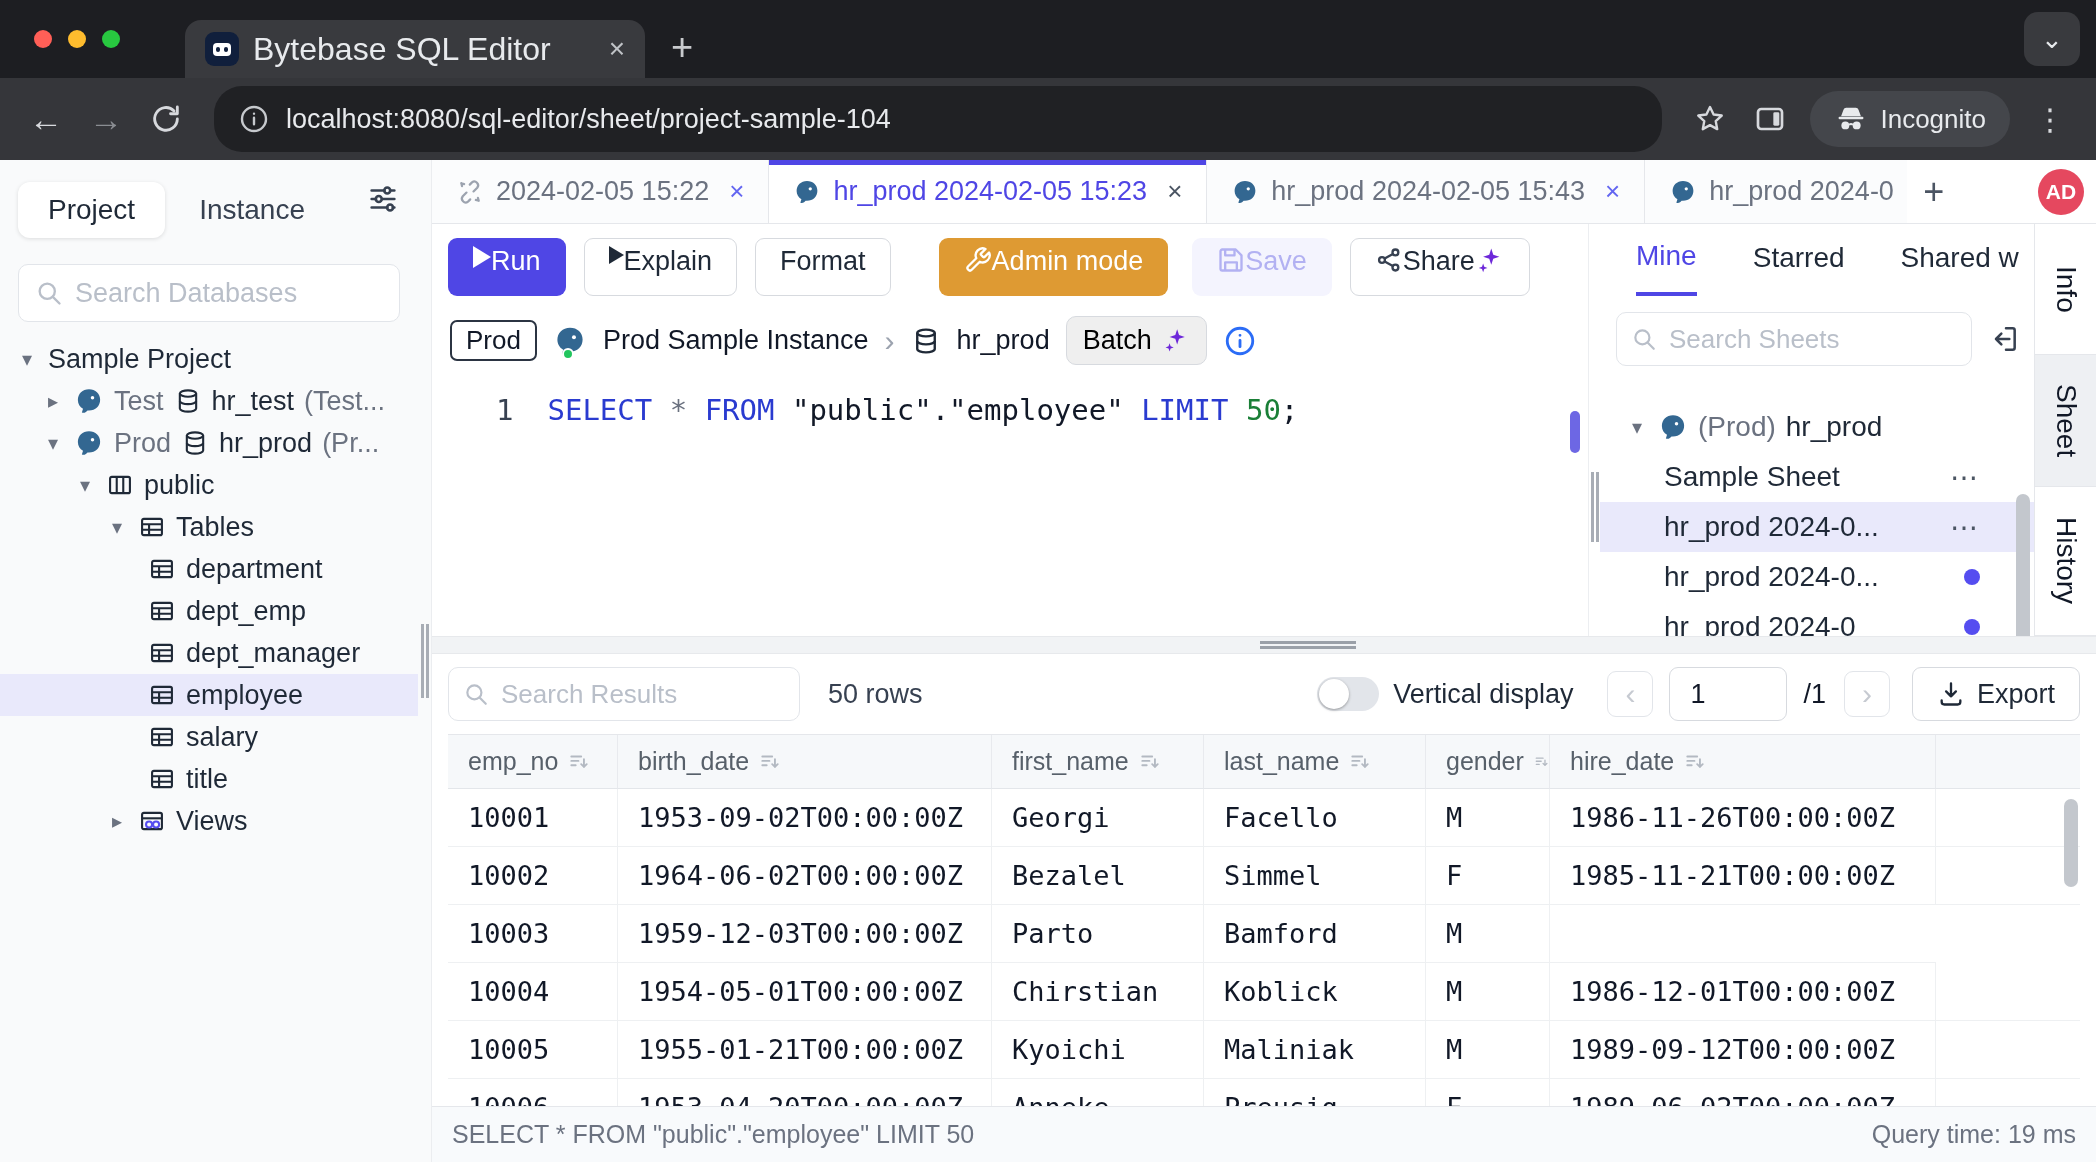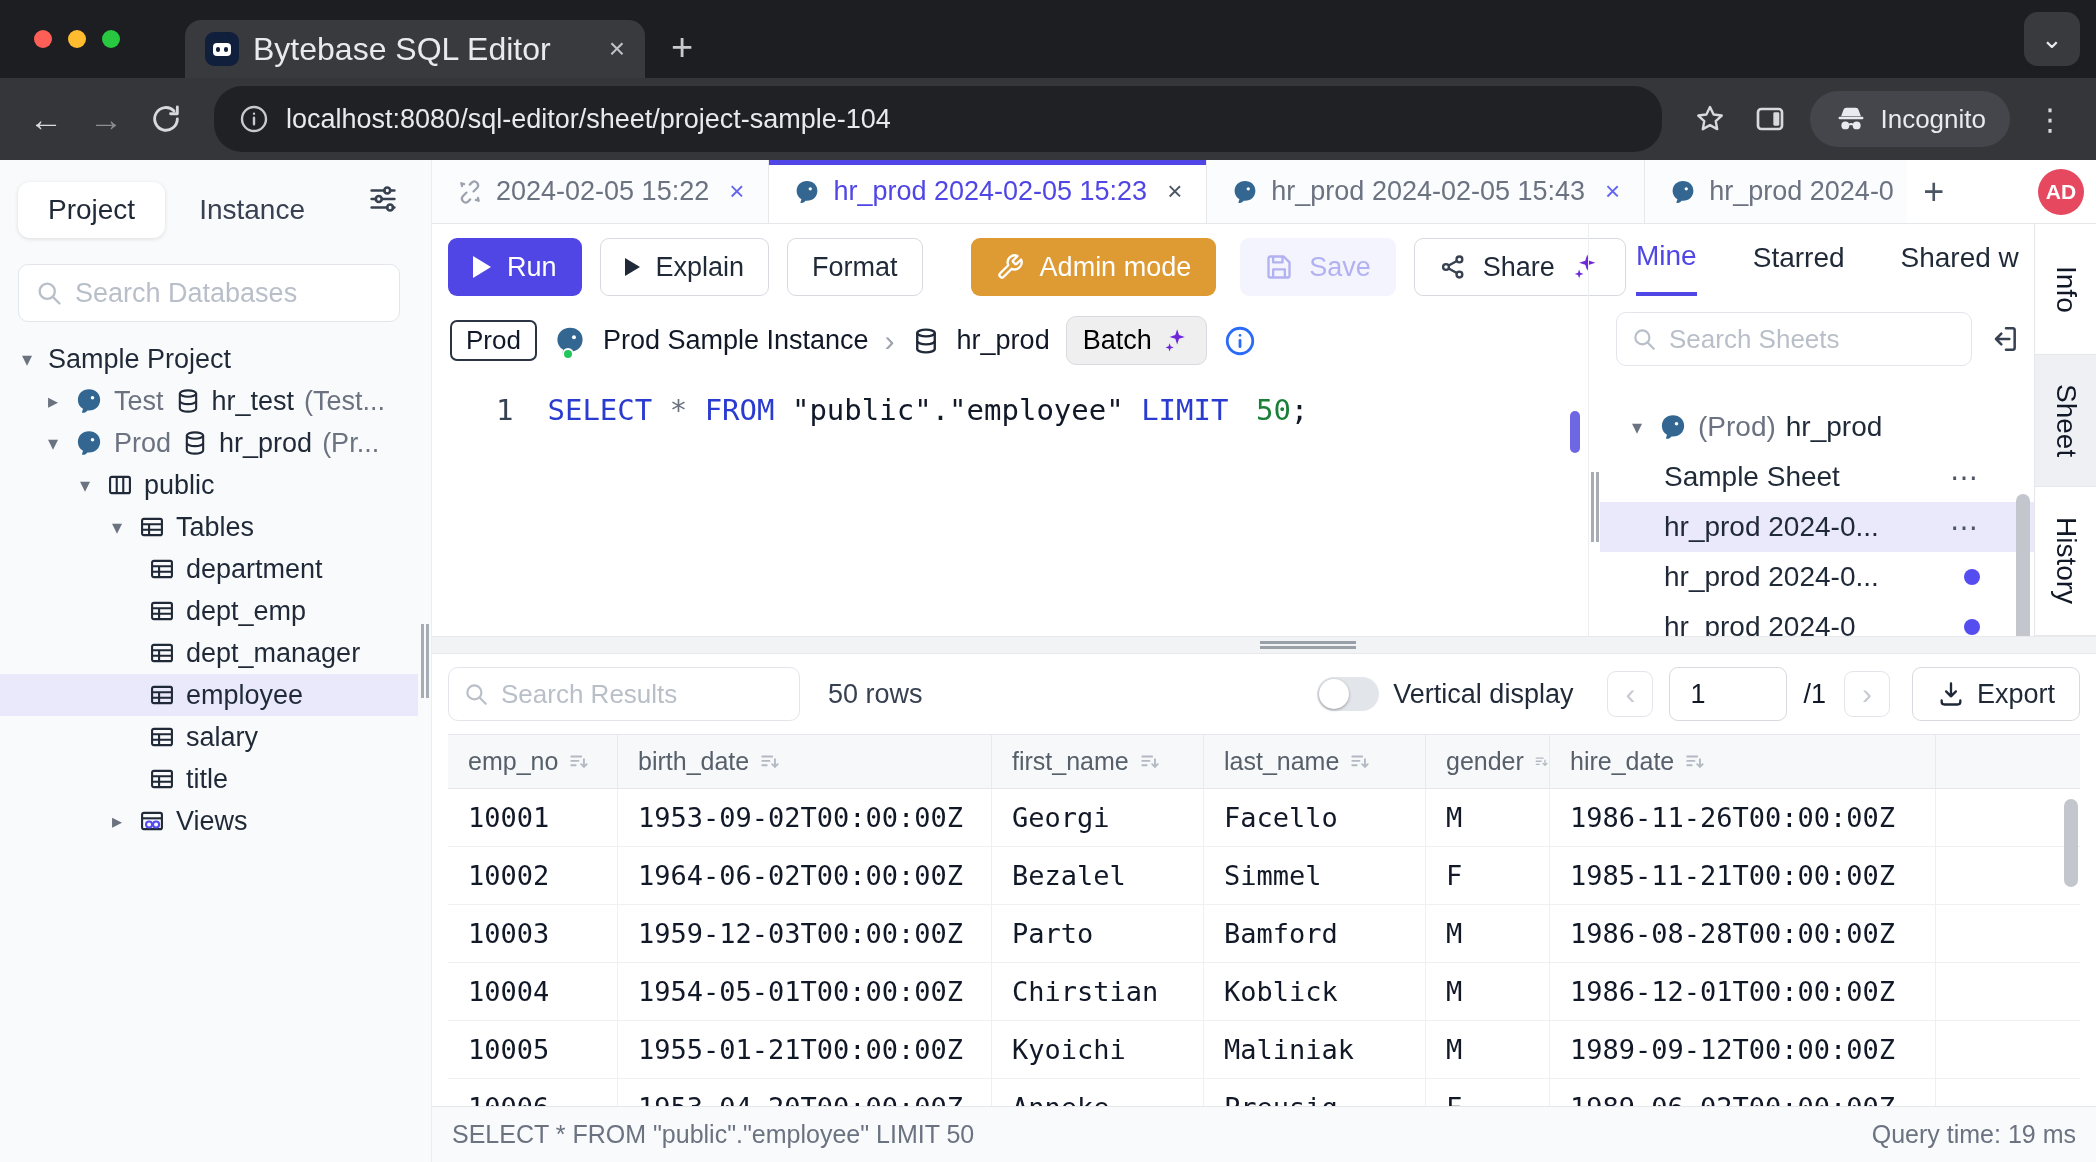--- a/index.html
+++ b/index.html
@@ -64,40 +64,40 @@
   .etab.active .x { color:#4b5563; }
   .etab.clip { max-width:262px; overflow:hidden; border-right:none;}
   .etab-plus { display:flex; align-items:center; padding:0 16px; color:#4b5563; font-size:36px;}
   .avatar { width:46px; height:46px; border-radius:50%; background:#e5485f; color:#fff; font-size:21px; font-weight:700;
             display:flex; align-items:center; justify-content:center; align-self:center; margin:0 12px 0 auto; flex:none;}
 
   .upper { display:flex; min-height:0; flex:none; height:412px; }
   .editor-col { flex:1; display:flex; flex-direction:column; min-width:0; }
 
   .toolbar { display:flex; align-items:center; gap:18px; padding:14px 16px 10px; flex:none;}
-  .btn { height:58px; border-radius:9px; display:flex; align-items:center; justify-content:center; gap:16px;
-         font-size:27px; padding:0 24px; border:1px solid transparent; background:#fff; color:#1f2937; white-space:nowrap;}
+  .btn { height:58px; border-radius:9px; display:flex; align-items:flex-start; justify-content:center; gap:0;
+         font-size:27px; padding:7px 24px; border:1px solid transparent; background:#fff; color:#1f2937; white-space:nowrap;}
   .btn.primary { background:#4f46e5; color:#fff; }
   .btn.outline { border-color:#d7dadf; }
   .btn.admin { background:#de9a33; color:#fff; margin-left:30px;}
   .btn.save { background:#f4f4fe; color:#b2b1f2; margin-left:6px;}
   .btn.share { border-color:#d7dadf; }
   .play { width:0; height:0; border-style:solid; border-width:11px 0 11px 18px; border-color:transparent transparent transparent currentColor; }
 
   .crumbs { display:flex; align-items:center; gap:16px; padding:10px 18px 12px; flex:none; font-size:27px; color:#111827;}
   .envchip { border:2px solid #2b3442; border-radius:7px; padding:3px 14px; font-size:26px; }
   .crumb-sep { color:#9ca3af; font-size:30px; }
   .batch { border:1px solid #d7dadf; border-radius:10px; padding:8px 16px; display:flex; gap:10px; align-items:center; font-size:27px;}
   .pgwrap { position:relative; display:flex; flex:none;}
   .pgdot { position:absolute; bottom:-2px; left:9px; width:12px; height:12px; background:#22c55e; border:2px solid #fff; border-radius:50%;}
 
   .code { flex:1; position:relative; padding:16px 0 0 64px; min-height:0; overflow:hidden;}
   .codeline { font-size:29px; display:flex; gap:34px; }
   .lnum { color:#374151; }
-  .kw { color:#2a3bd0; } .op{ color:#6b7280; } .str{ color:#111827; } .num{ color:#1a7f37;margin-left:10px; } .pun{ color:#111827;}
+  .kw { color:#2a3bd0; } .op{ color:#6b7280; } .str{ color:#111827; } .num{ color:#1a7f37; } .pun{ color:#111827;}
   .code-scroll { position:absolute; right:8px; top:34px; width:10px; height:42px; background:#6d67e4; border-radius:5px;}
 
   .v-split { width:12px; flex:none; position:relative; border-left:1px solid #eceef1;}
   .v-split .grip { position:absolute; top:248px; left:2px; width:8px; height:70px; border-left:3px solid #a8adb5; border-right:3px solid #a8adb5;}
 
   
   .sheets { width:434px; flex:none; display:flex; flex-direction:column; min-height:0; overflow:hidden;}
   .sh-tabs { display:flex; align-items:center; padding:16px 6px 0 36px; gap:56px; flex:none; white-space:nowrap; overflow:hidden;}
   .sh-tab { font-size:28px; color:#1f2937; padding-bottom:20px; }
   .sh-tab.active { color:#4f46e5; border-bottom:4px solid #4f46e5; }
@@ -700,21 +700,20 @@
             <div class="dcell">F</div>
             <div class="dcell">1985-11-21T00:00:00Z</div>
             <div class="dcell"></div>
           </div>
           <div class="grid mono">
             <div class="dcell">10003</div>
             <div class="dcell">1959-12-03T00:00:00Z</div>
             <div class="dcell">Parto</div>
             <div class="dcell">Bamford</div>
             <div class="dcell">M</div>
-            <div class="dcell">1986-08-28T00:00:00Z</div>
             <div class="dcell"></div>
           </div>
           <div class="grid mono">
             <div class="dcell">10004</div>
             <div class="dcell">1954-05-01T00:00:00Z</div>
             <div class="dcell">Chirstian</div>
             <div class="dcell">Koblick</div>
             <div class="dcell">M</div>
             <div class="dcell">1986-12-01T00:00:00Z</div>
             <div class="dcell"></div>

